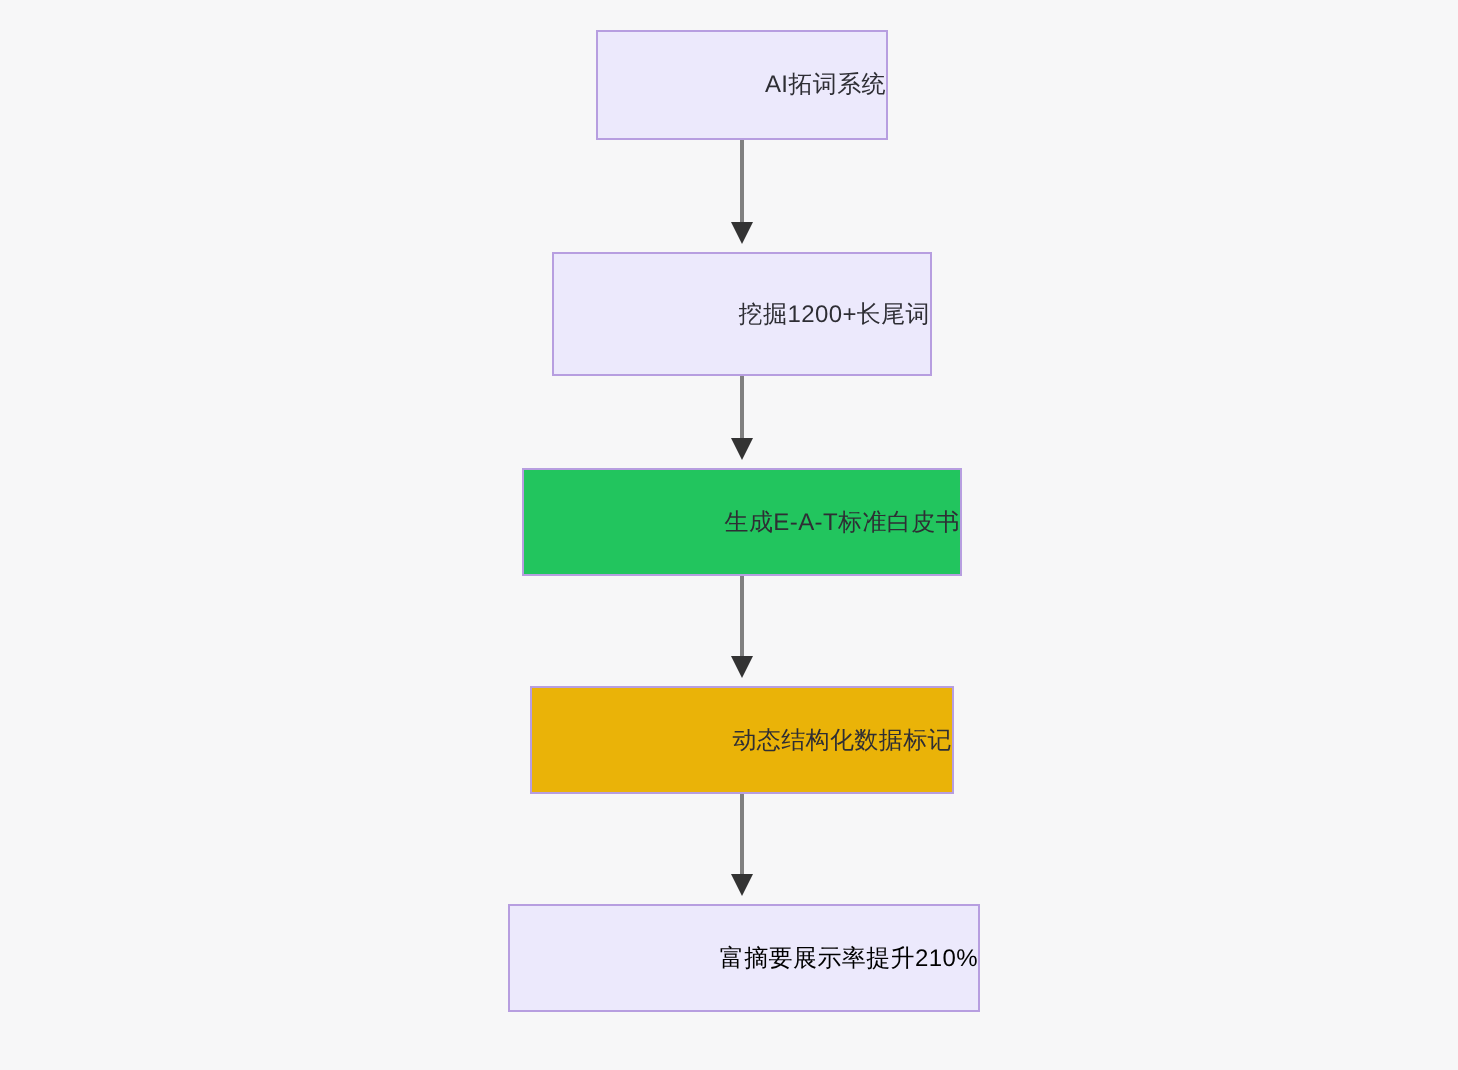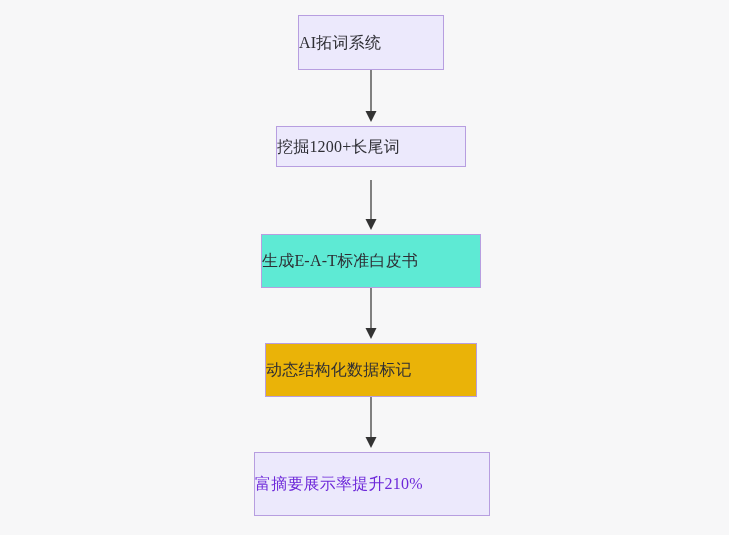--- a/index.html
+++ b/index.html
@@ -19,27 +19,26 @@
     width: 729px;
     height: 535px;
   }
   .node {
     position: absolute;
     box-sizing: border-box;
     background: #ece9fc;
     border: 1.6px solid #b79ee0;
     display: flex;
     align-items: center;
-    justify-content: flex-start;
+    justify-content: flex-end;
     color: #2e2e34;
-    font-size: 16px;
+    font-size: 12px;
     line-height: 1.2;
     letter-spacing: 0.2px;
     white-space: nowrap;
-    font-family: Liberation Serif, serif;
   }
   .node-label {
     display: block;
     text-align: center;
   }
   .edge {
     position: absolute;
   }
   .edge svg {
     display: block;
@@ -76,29 +75,29 @@
     <svg width="14" height="55" viewBox="0 0 14 55" aria-hidden="true">
       <line x1="7" y1="0" x2="7" y2="43" stroke="#808080" stroke-width="2"></line>
       <polygon points="7,51 1.5,40 12.5,40" fill="#333333"></polygon>
     </svg>
   </div>
 
   <div class="node" style="left: 298px; top: 15px; width: 146px; height: 55px; background: rgb(236, 233, 252); border-color: rgb(183, 158, 224); color: rgb(46, 46, 52);">
     <span class="node-label">AI拓词系统</span>
   </div>
 
-  <div class="node" style="left: 276px; top: 126px; width: 190px; height: 41px; background: rgb(236, 233, 252); border-color: rgb(183, 158, 224); color: rgb(46, 46, 52);">
+  <div class="node" style="left: 276px; top: 126px; width: 190px; height: 62px; background: rgb(236, 233, 252); border-color: rgb(183, 158, 224); color: rgb(46, 46, 52);">
     <span class="node-label">挖掘1200+长尾词</span>
   </div>
 
-  <div class="node" style="left: 261px; top: 234px; width: 220px; height: 54px; background: #5eead4; border-color: rgb(183, 158, 224); color: rgb(46, 46, 52);">
+  <div class="node" style="left: 261px; top: 234px; width: 220px; height: 54px; background: #22c55e; border-color: rgb(183, 158, 224); color: rgb(46, 46, 52);">
     <span class="node-label">生成E-A-T标准白皮书</span>
   </div>
 
   <div class="node" style="left: 265px; top: 343px; width: 212px; height: 54px; background: #eab308; border-color: rgb(183, 158, 224); color: rgb(46, 46, 52);">
     <span class="node-label">动态结构化数据标记</span>
   </div>
 
-  <div class="node" style="left: 254px; top: 452px; width: 236px; height: 64px; background: rgb(236, 233, 252); border-color: rgb(183, 158, 224); color: #6d28d9;">
+  <div class="node" style="left: 254px; top: 452px; width: 236px; height: 54px; background: rgb(236, 233, 252); border-color: rgb(183, 158, 224); color: #000000;">
     <span class="node-label">富摘要展示率提升210%</span>
   </div>
 
 </div>
 
 </body></html>

